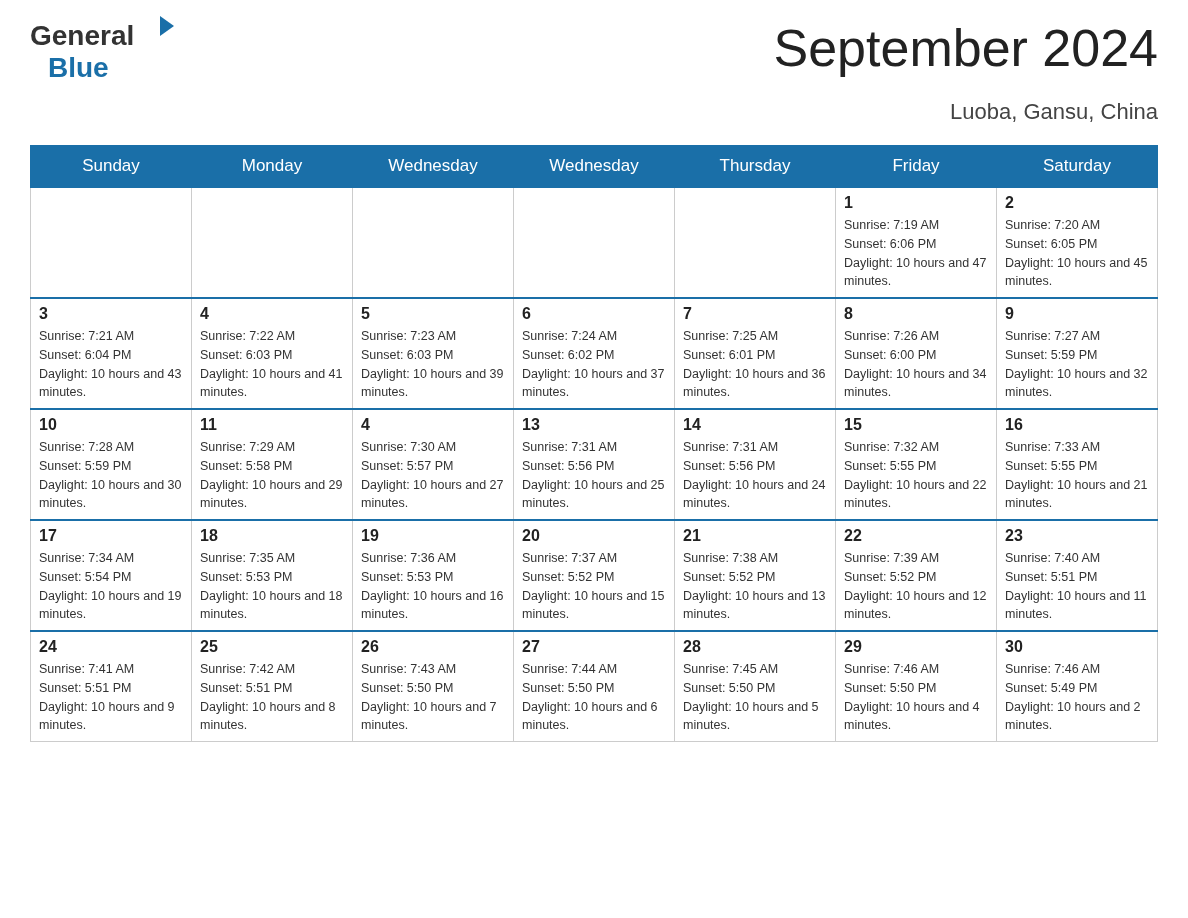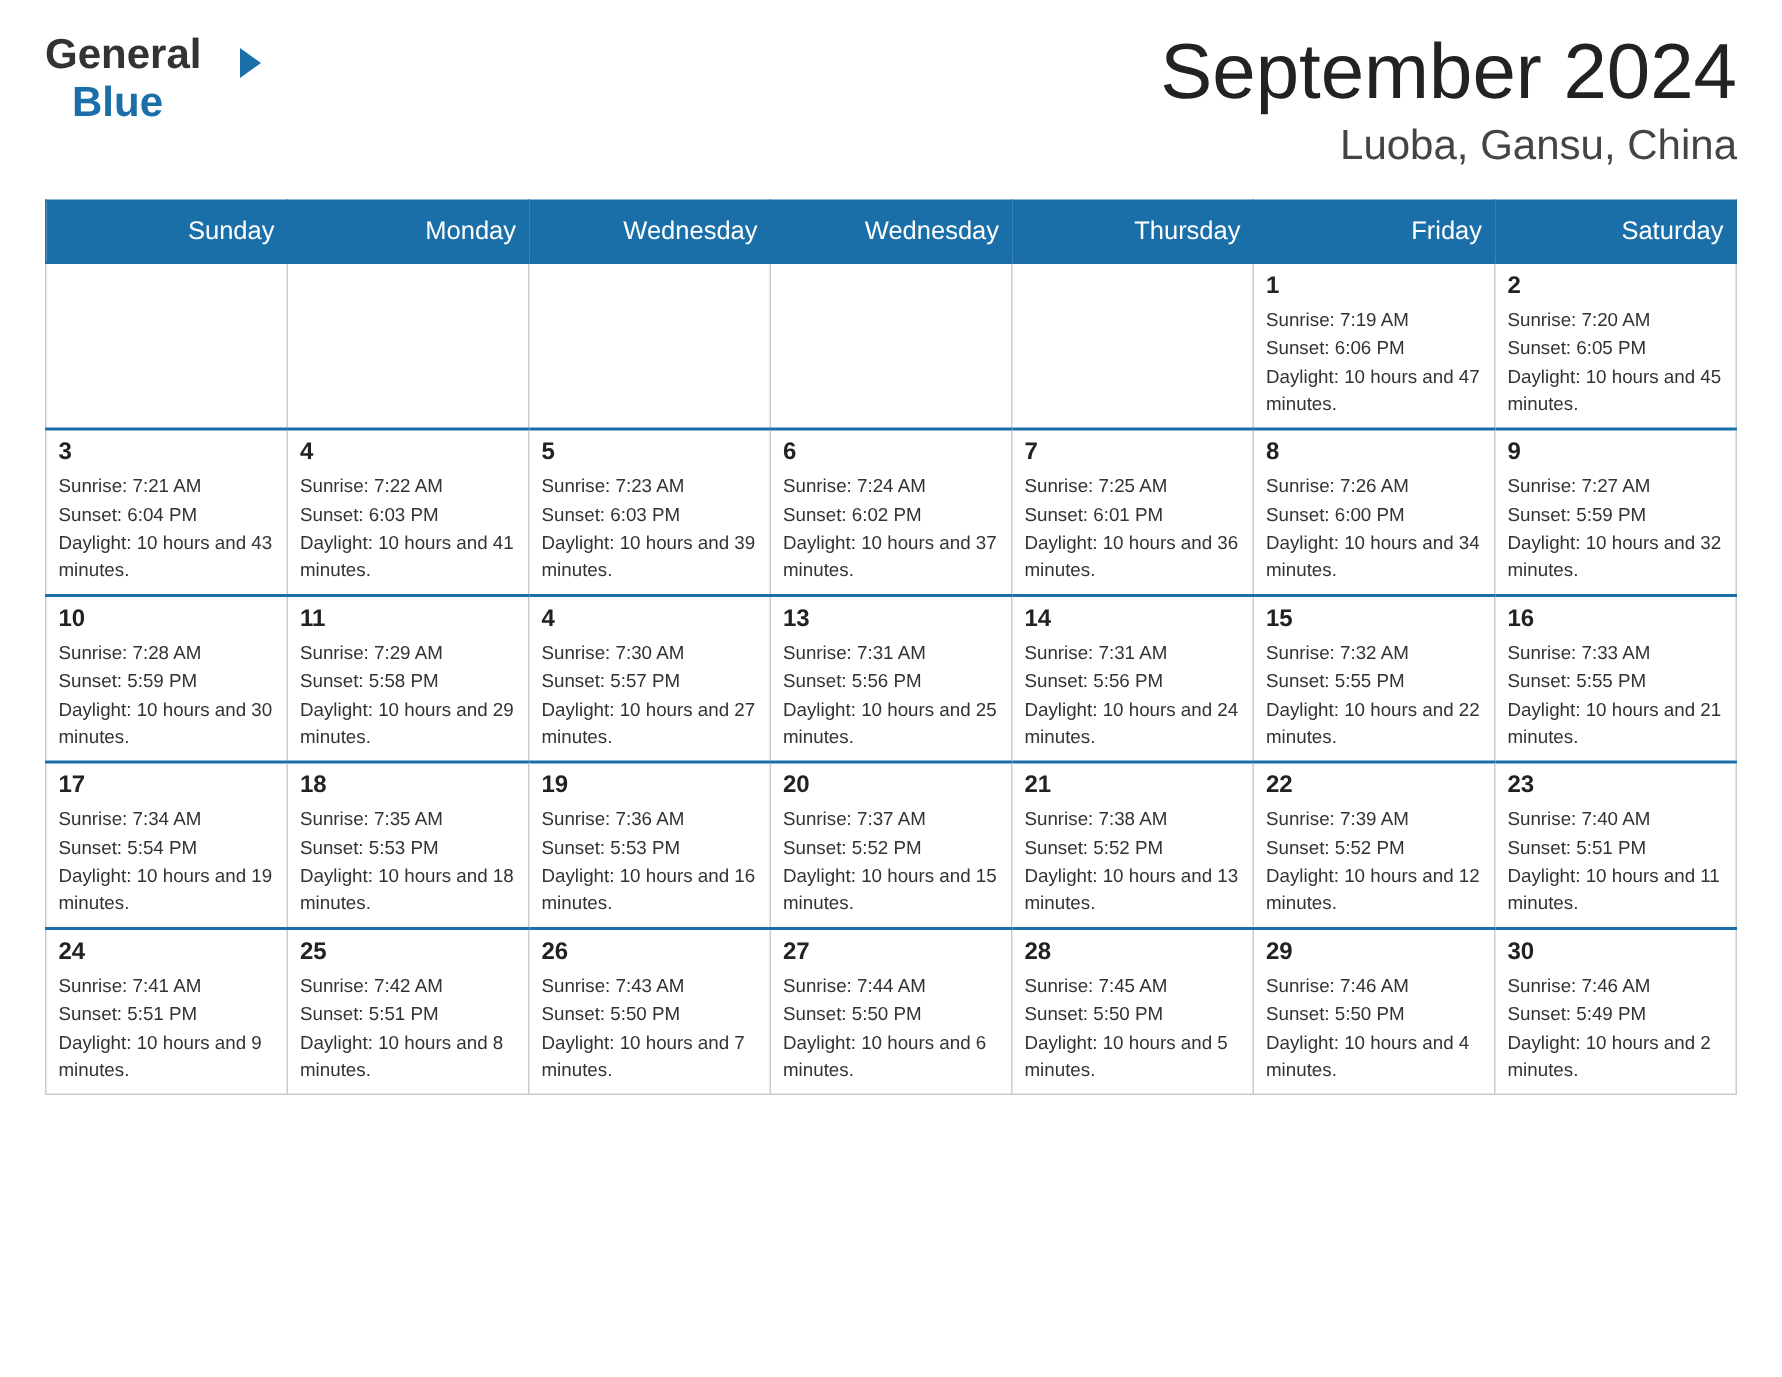--- a/index.html
+++ b/index.html
@@ -16,21 +16,21 @@
       align-items: flex-start;
       margin-bottom: 20px;
     }
     .logo {
       display: flex;
       flex-direction: column;
       align-items: flex-start;
     }
     .logo-text {
       display: flex;
-      align-items: flex-end;
+      align-items: flex-start;
       gap: 24px;
     }
     .logo-general {
       font-size: 28px;
       font-weight: bold;
       color: #333;
     }
     .logo-blue-arrow {
       display: inline-block;
       width: 0;
@@ -50,35 +50,35 @@
     .title-section {
       text-align: right;
     }
     .month-title {
       font-size: 52px;
       font-weight: normal;
       color: #222;
       line-height: 1.1;
     }
     .location {
-      font-size: 28px;
+      font-size: 22px;
       color: #444;
-      margin-top: 4px;
+      margin-top: 22px;
     }
     .calendar {
       width: 100%;
       border-collapse: collapse;
     }
     .calendar th {
       background-color: #1a6fa8;
       color: white;
       padding: 10px 8px;
       font-size: 17px;
       font-weight: normal;
-      text-align: right;
+      text-align: center;
       border: 1px solid #1a6fa8;
     }
     .calendar td {
       border: 1px solid #ccc;
       vertical-align: top;
       padding: 6px 8px;
       width: calc(100% / 7);
       min-height: 110px;
       height: 110px;
       font-size: 13px;

